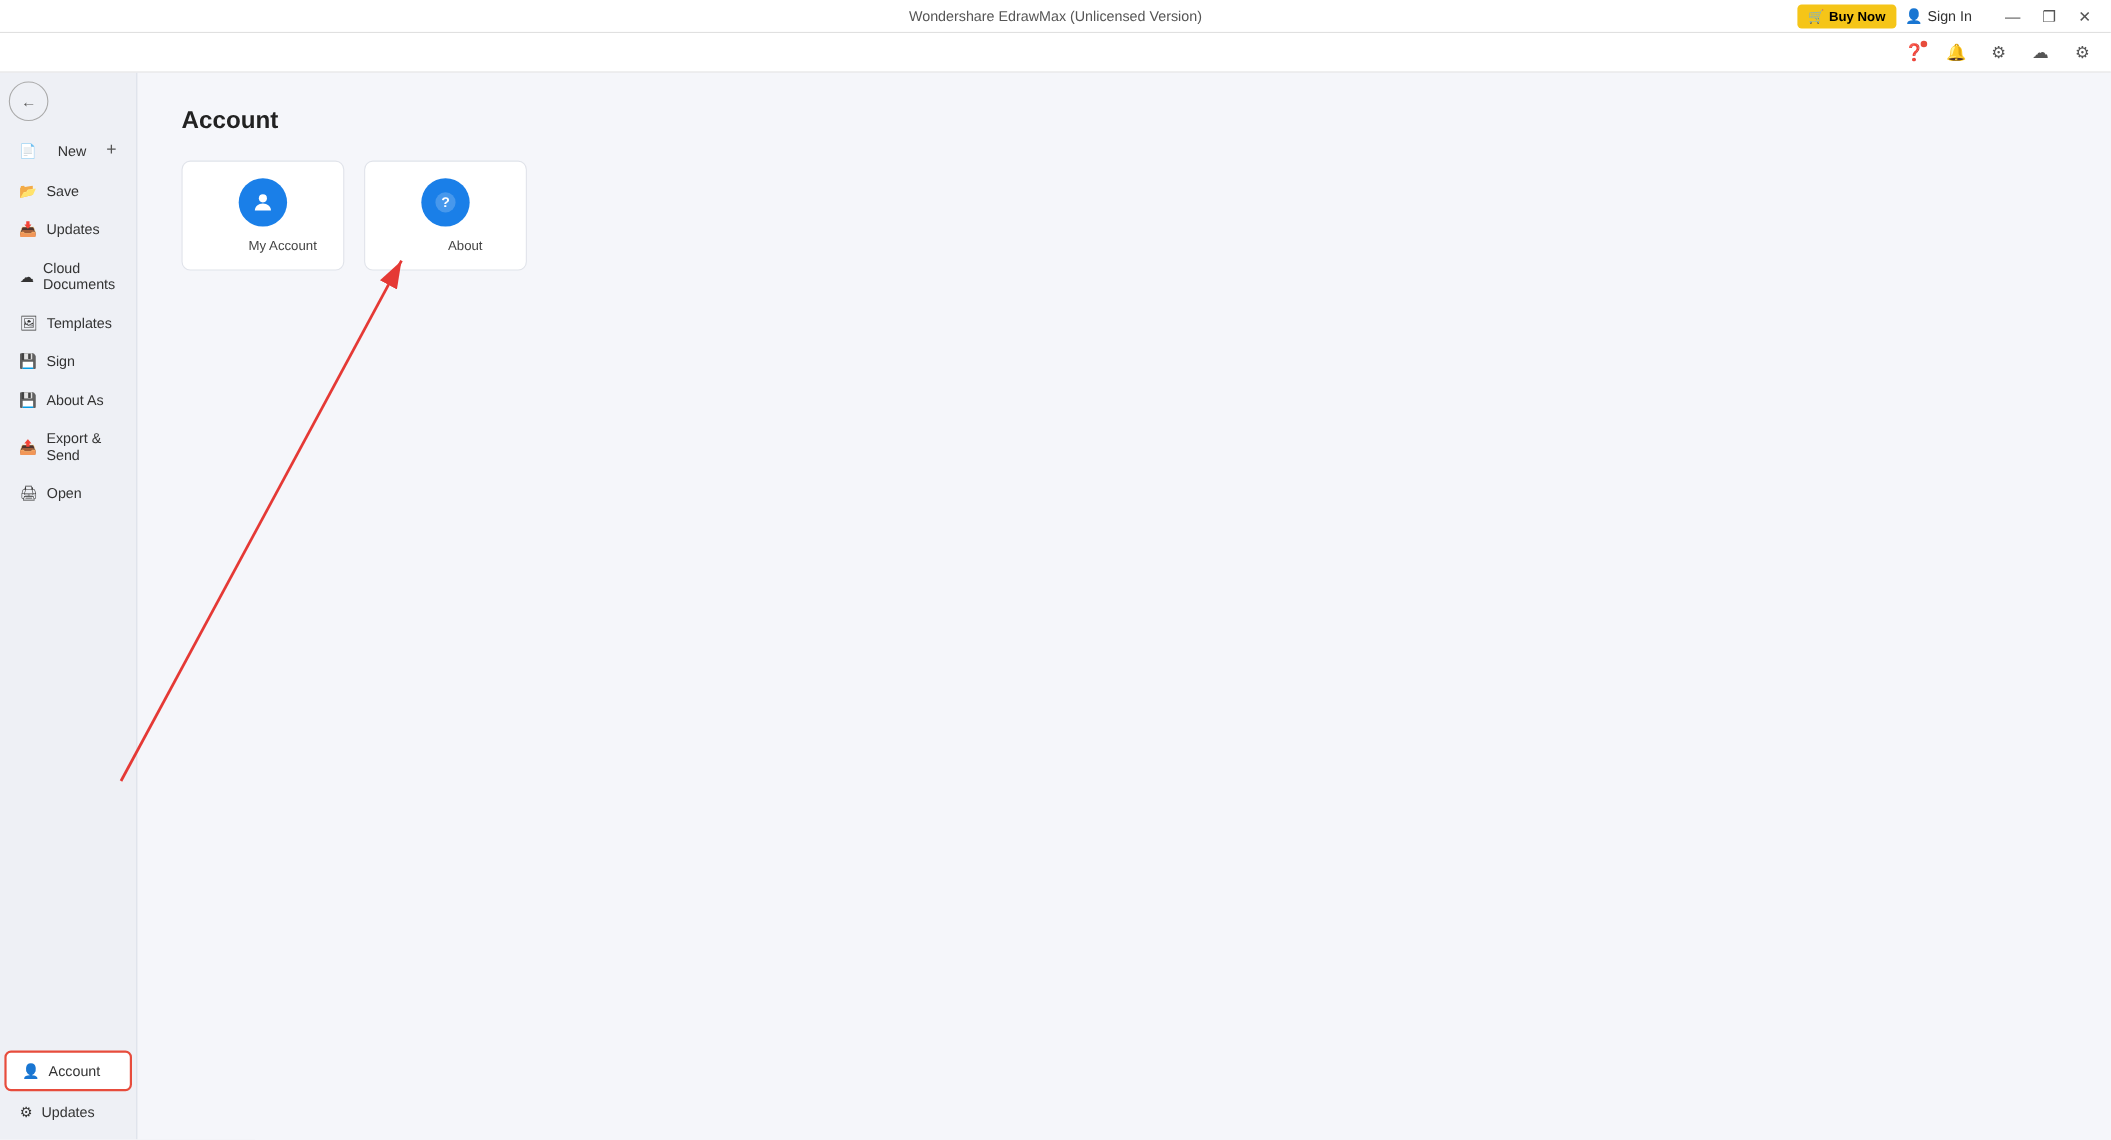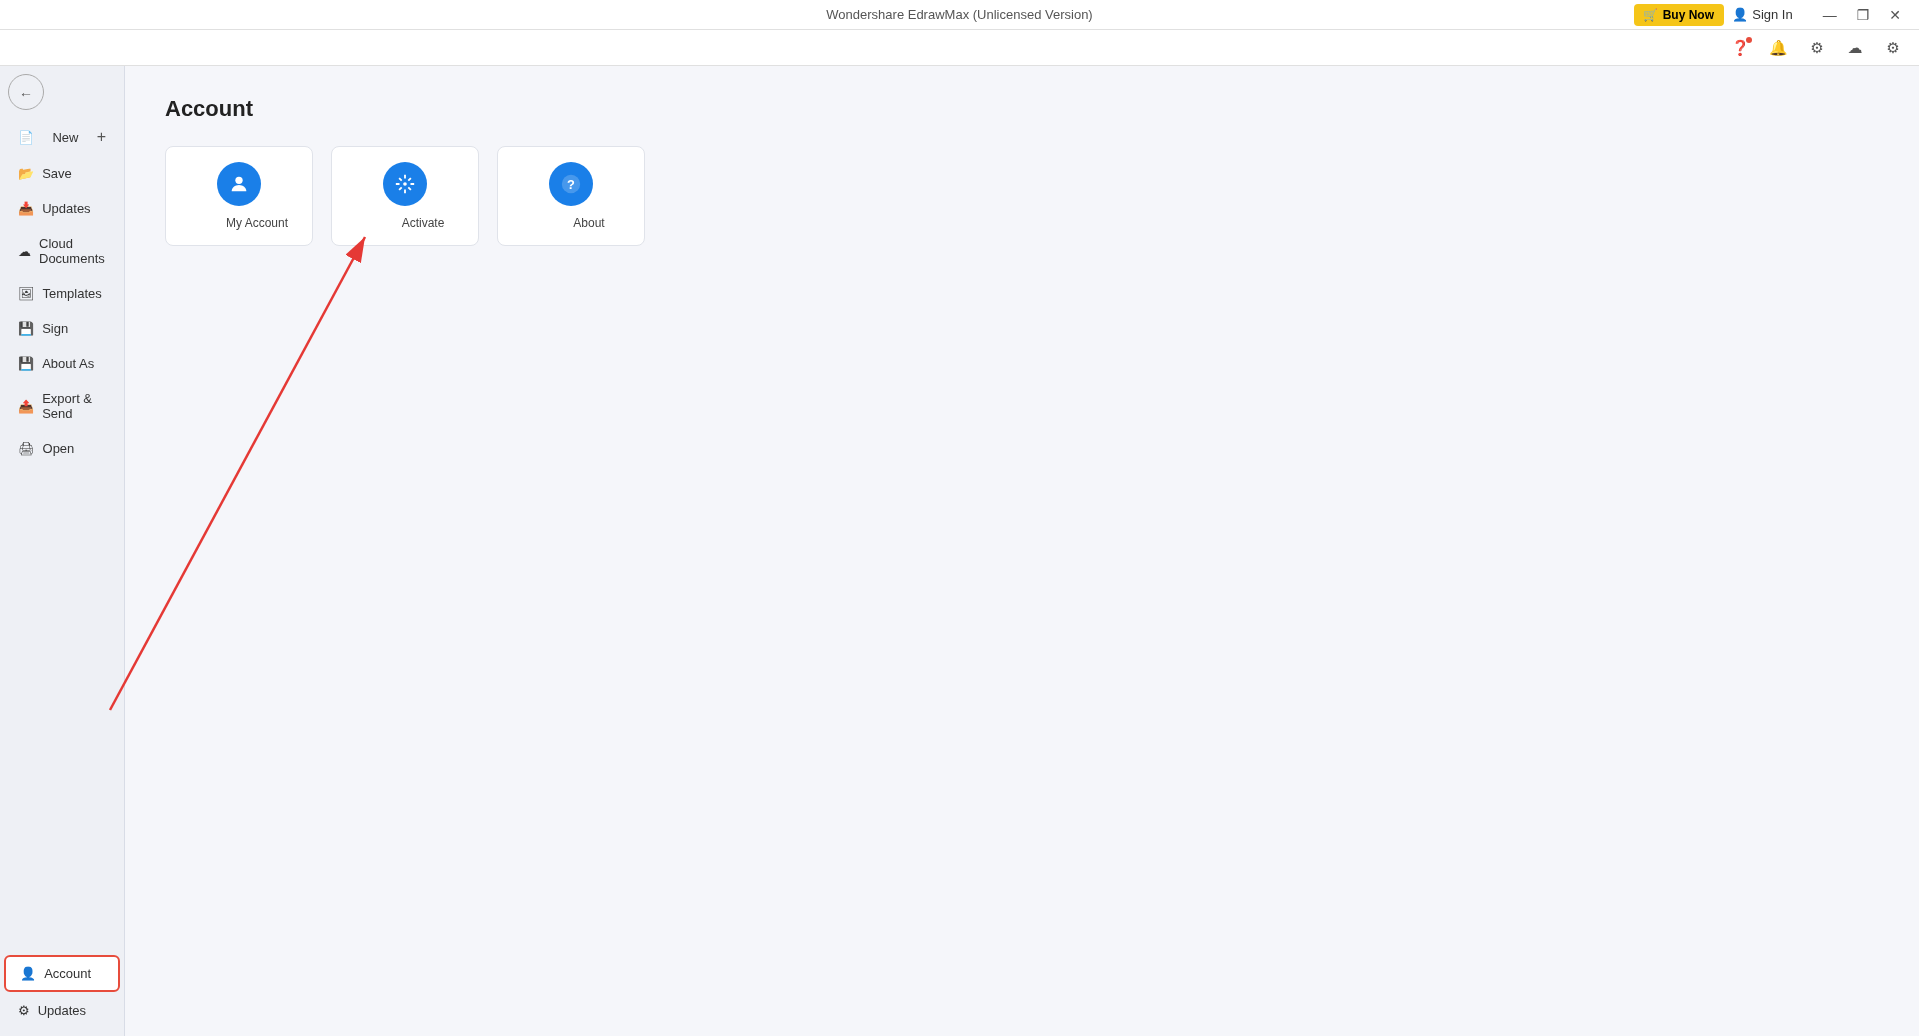--- a/index.html
+++ b/index.html
@@ -322,29 +322,20 @@
       <div class="card">
         <div class="card-icon-circle">
           <svg width="22" height="22" viewBox="0 0 24 24" fill="white">
             <circle cx="12" cy="8" r="4"></circle>
             <path d="M4 20c0-4 3.6-7 8-7s8 3 8 7"></path>
           </svg>
         </div>
         <span class="card-label">My Account</span>
       </div>
 
-      <div class="card">
-        <div class="card-icon-circle">
-          <svg width="22" height="22" viewBox="0 0 24 24" fill="white">
-            <circle cx="12" cy="12" r="2" fill="white"></circle>
-            <path d="M12 2v4M12 18v4M2 12h4M18 12h4M5.6 5.6l2.8 2.8M15.6 15.6l2.8 2.8M5.6 18.4l2.8-2.8M15.6 8.4l2.8-2.8" stroke="white" stroke-width="2" fill="none"></path>
-          </svg>
-        </div>
-        <span class="card-label">Activate</span>
-      </div>
 
 
       <div class="card">
         <div class="card-icon-circle">
           <svg width="22" height="22" viewBox="0 0 24 24" fill="white">
             <circle cx="12" cy="12" r="10" fill="white" opacity="0.2"></circle>
             <text x="12" y="17" text-anchor="middle" font-size="14" font-weight="bold" fill="white" font-family="Arial">?</text>
           </svg>
         </div>
         <span class="card-label">About</span>

